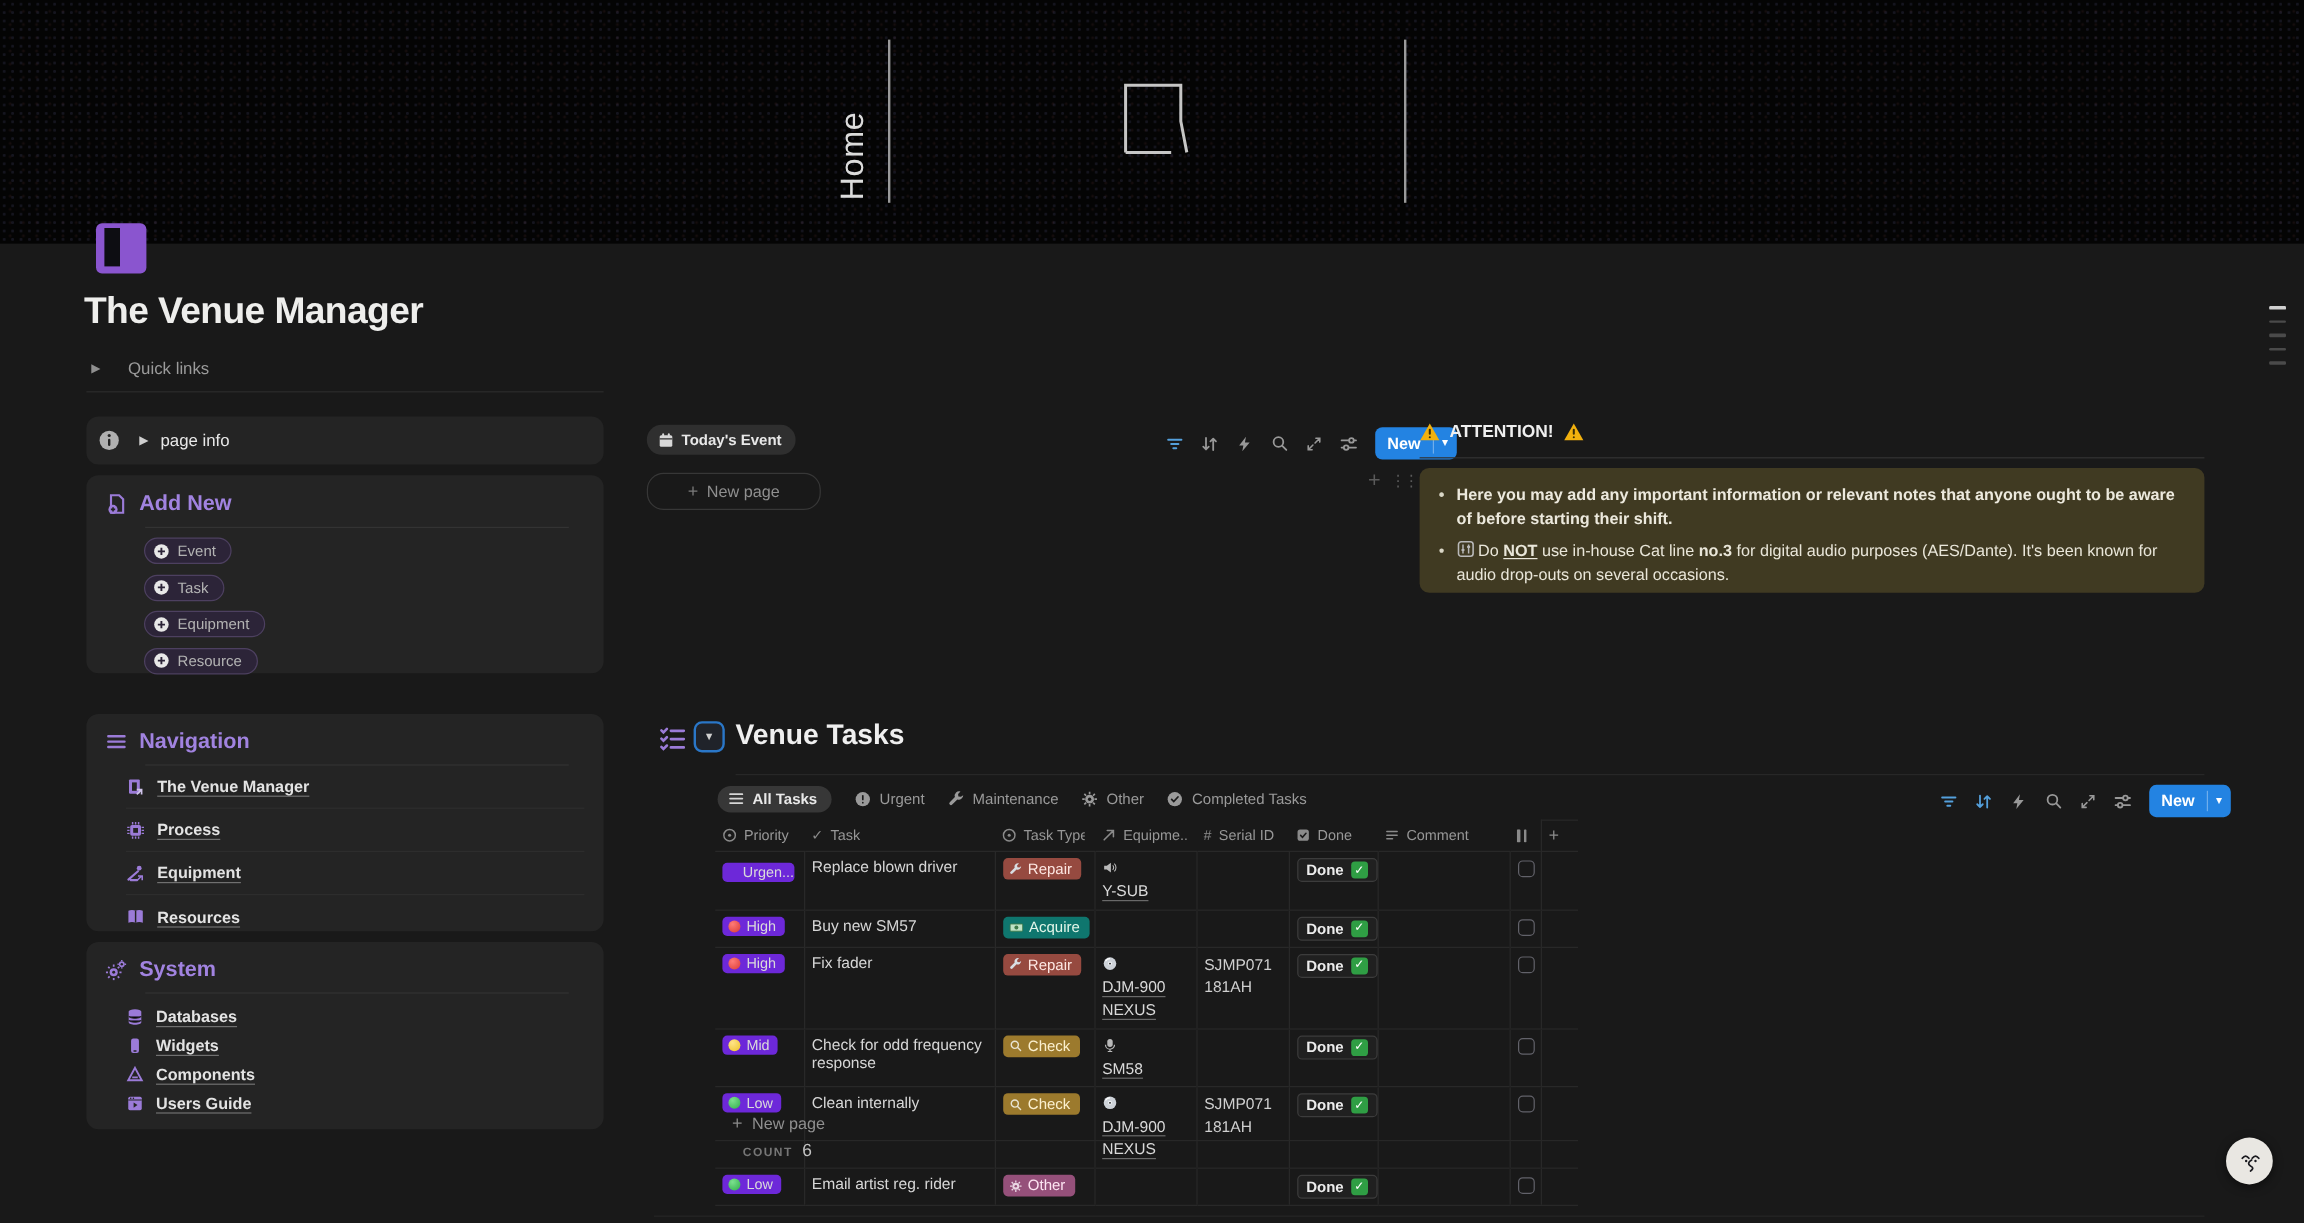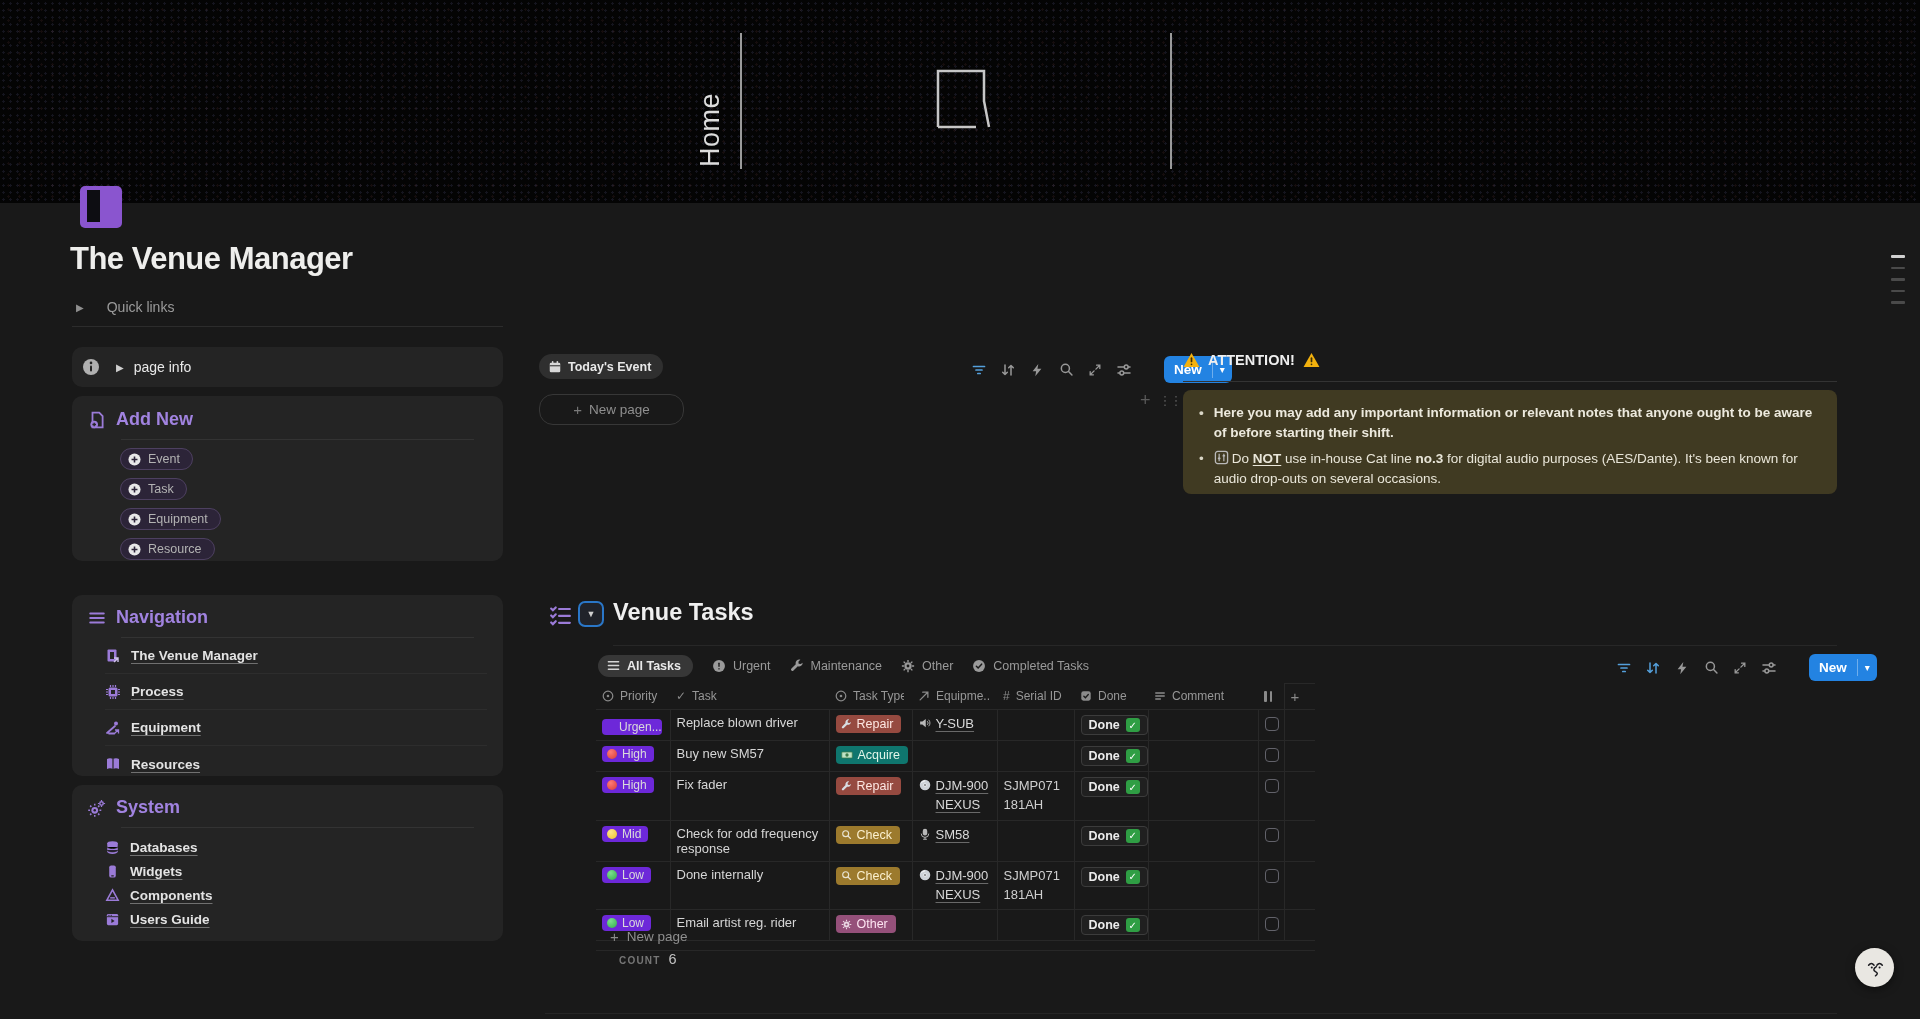--- a/index.html
+++ b/index.html
@@ -57,21 +57,21 @@
   
   #view-tab { left:539px; top:354px; height:25px; display:inline-flex; align-items:center; gap:6px;
     background:#2f2f2f; border-radius:13px; padding:0 12px 0 9px; color:#e8e8e8; font-size:12.5px; font-weight:600; cursor:pointer; }
   #event-new-page { left:539px; top:394px; width:145px; height:31px; border:1px solid #373737; border-radius:14px;
     display:flex; align-items:center; justify-content:center; gap:7px; color:#8f8f8f; font-size:13.5px; cursor:pointer; }
   #event-new-page .plus { color:#7a7a7a; font-size:15px; }
 
   .toolbar { display:flex; align-items:center; gap:5px; }
   .tb-icon { width:24px; height:24px; display:flex; align-items:center; justify-content:center; color:#989898; cursor:pointer; border-radius:4px; }
   .tb-icon.blue { color:#54a0dc; }
-  .new-btn { margin-left:23px; height:27px; display:inline-flex; align-items:stretch; background:#2383e2; border-radius:6px; overflow:hidden; cursor:pointer; }
+  .new-btn { margin-left:5px; height:27px; display:inline-flex; align-items:stretch; background:#2383e2; border-radius:6px; overflow:hidden; cursor:pointer; }
   .new-btn .nb-label { display:flex; align-items:center; padding:0 10px; color:#fff; font-size:13.5px; font-weight:600; }
   .new-btn .nb-sep { width:1px; background:rgba(255,255,255,.35); margin:5px 0; }
   .new-btn .nb-caret { display:flex; align-items:center; padding:0 7px; color:#fff; font-size:10px; }
   #toolbar-1 { left:967px; top:356px; }
   #toolbar-2 { left:1612px; top:654px; }
 
   #block-handles { left:1140px; top:390px; display:flex; gap:8px; align-items:center; color:#5a5a5a; }
   #block-handles .plus { font-size:18px; cursor:pointer; }
   #block-handles .drag { font-size:13px; letter-spacing:-2px; cursor:grab; }
 
@@ -120,21 +120,21 @@
   .dot.green { background:radial-gradient(circle at 35% 30%, #7ce08e, #2fae4a); }
   .excl { color:#e5484d; font-weight:800; font-size:13px; width:7px; text-align:center; flex:0 0 auto; }
 
   .tag { display:inline-flex; align-items:center; gap:5px; border-radius:4px; padding:2px 8px 2px 5px; font-size:12.5px; white-space:nowrap; }
   .tag-red { background:#964a40; color:#fde7e2; }
   .tag-green { background:#0f766e; color:#e2f6e9; }
   .tag-yellow { background:#9c7a2d; color:#fbf0cf; }
   .tag-pink { background:#95507a; color:#fde4f2; }
   .tag .tic { flex:0 0 auto; }
 
-  .equip-link { display:inline-flex; align-items:flex-start; gap:5px; color:#d9d9d9; cursor:pointer; }
+  .equip-link { display:inline-flex; align-items:flex-start; gap:5px; color:#d9d9d9; cursor:pointer;flex-direction:column; }
   .equip-link .lbl { text-decoration:underline; text-decoration-color:rgba(255,255,255,.35); text-underline-offset:3px; line-height:1.45; }
   .equip-link .eic { margin-top:2px; flex:0 0 auto; }
 
   td.serial { color:#cfcfcf; word-break:break-all; line-height:1.45; }
 
   .done-pill { display:inline-flex; align-items:center; gap:6px; background:#202020; border:1px solid #3c3c3c; border-radius:4px;
     padding:2px 7px; font-size:12.5px; font-weight:600; color:#ececec; }
   .done-check { width:14px; height:14px; background:#2f9e44; border-radius:3px; color:#fff; font-size:10px; font-weight:700;
     display:flex; align-items:center; justify-content:center; }
 
@@ -701,21 +701,21 @@
             </span></td>
       <td></td>
       <td><span class="checkbox"></span></td>
       <td class="ghost"></td>
     </tr>
     <tr>
       <td><span class="pill-pri">
               <span class="dot green"></span>
               <span>Low</span>
             </span></td>
-      <td>Done internally</td>
+      <td>Clean internally</td>
       <td><span class="tag tag-yellow">
               <svg class="tic" width="11" height="11" viewBox="0 0 16 16" fill="none" stroke="#e8e3d2" stroke-width="1.7">
                 <circle cx="6.8" cy="6.8" r="4.3"></circle>
                 <path d="m10.2 10.2 3.6 3.6" stroke-linecap="round"></path>
               </svg>
               <span>Check</span>
             </span></td>
       <td><span class="equip-link">
               <svg class="eic" width="12" height="12" viewBox="0 0 16 16">
                 <circle cx="8" cy="8" r="7" fill="#cdd2d8"></circle>

